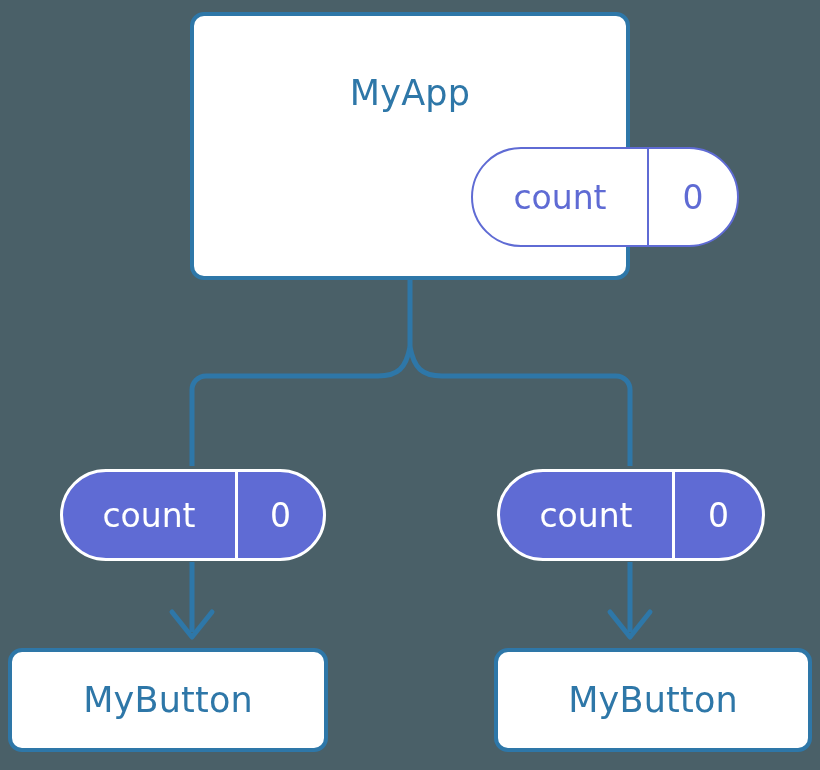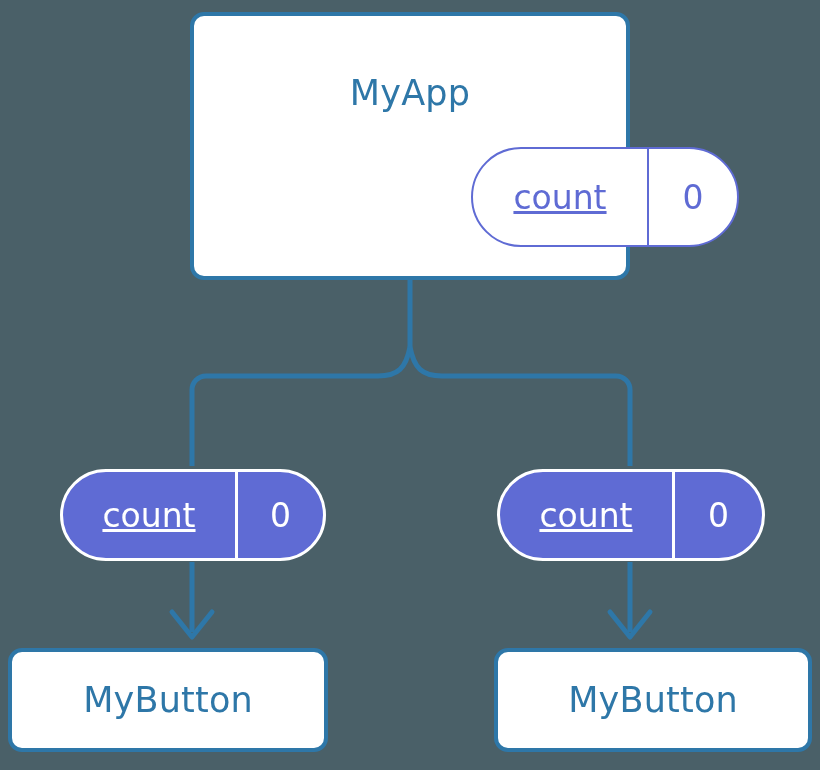--- a/index.html
+++ b/index.html
@@ -86,21 +86,21 @@
   }
   .pill-key, .pill-value {
     display: flex;
     align-items: center;
     justify-content: center;
     font-size: 33px;
     line-height: 1;
     box-sizing: border-box;
     white-space: nowrap;
   }
-  .pill-key { flex: 0 0 auto; text-decoration: underline; }
+  .pill-key { flex: 0 0 auto; }
   .pill-value { flex: 1 1 auto; }
 
   
   .pill-hollow {
     background: #ffffff;
     border: 2px solid #5f6bd4;
   }
   .pill-hollow .pill-key,
   .pill-hollow .pill-value {
     color: #5f6bd4;

